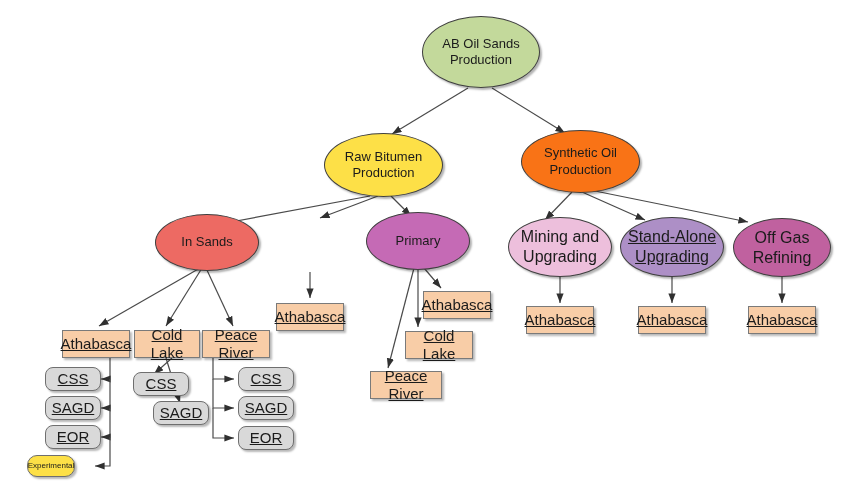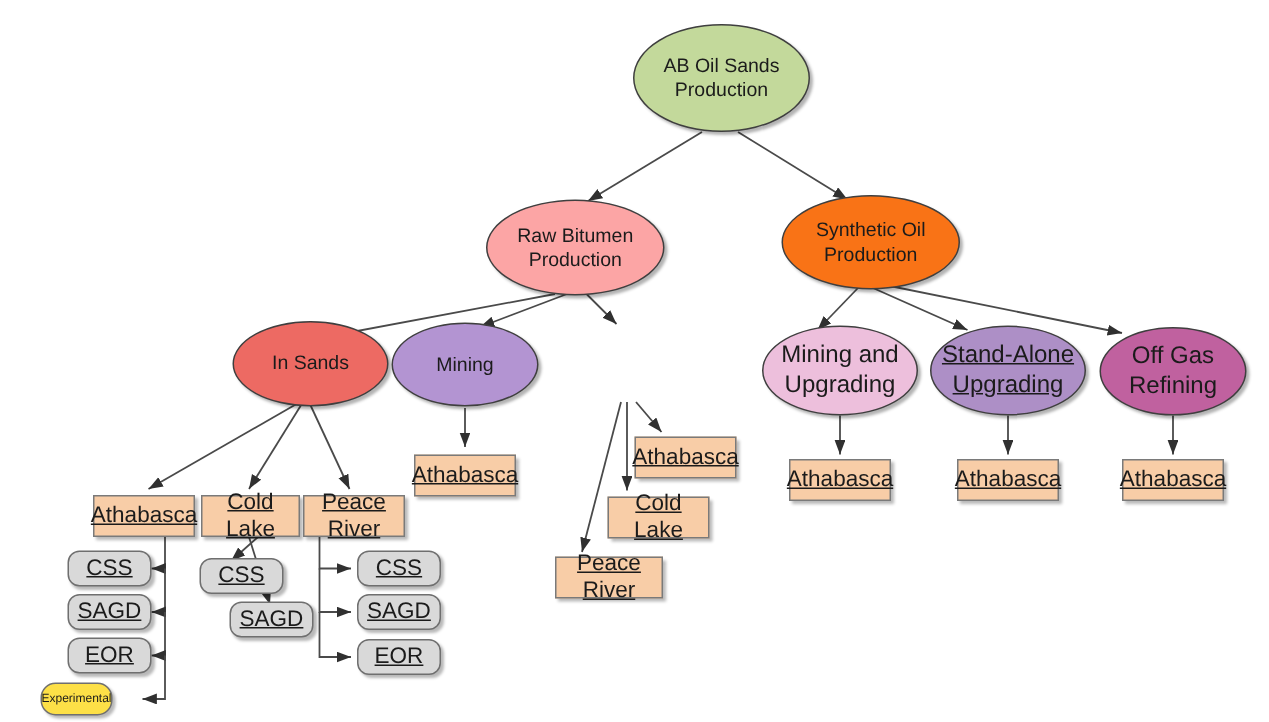--- a/index.html
+++ b/index.html
@@ -68,38 +68,38 @@
     </g>
   </svg>
 
   <div class="node ellipse sh t13" style="left:422px;top:16px;width:118px;height:72px;background:#c3d99b;align-items:center;">
     <div>
       <div>AB Oil Sands</div>
       <div>Production</div>
     </div>
   </div>
 
-  <div class="node ellipse sh t13" style="left:324px;top:133px;width:119px;height:64px;background:#fca5a5;align-items:center;">
+  <div class="node ellipse sh t13" style="left:324px;top:133px;width:119px;height:64px;background:#fde047;align-items:center;">
     <div>
       <div>Raw Bitumen</div>
       <div>Production</div>
     </div>
   </div>
   <div class="node ellipse sh t13" style="left:521px;top:130px;width:119px;height:63px;background:#f97316;">
     <div>
       <div>Synthetic Oil</div>
       <div>Production</div>
     </div>
   </div>
 
   <div class="node ellipse sh t13" style="left:155px;top:214px;width:104px;height:57px;background:#ed6a63;">
     <span>In Sands</span>
   </div>
-  <div class="node ellipse sh t13" style="left:261px;top:215px;width:98px;height:56px;background:#b394d2;">
-    <span>Mining</span>
+  <div class="node ellipse sh t13" style="left:366px;top:212px;width:104px;height:58px;background:#c56ab5;">
+    <span>Primary</span>
   </div>
 
   <div class="node ellipse sh t12" style="left:508px;top:217px;width:104px;height:60px;background:#edbfdc;">
     <div>
       <div>Mining and</div>
       <div>Upgrading</div>
     </div>
   </div>
   <div class="node ellipse sh t12" style="left:620px;top:217px;width:104px;height:60px;background:#ad8fc6;text-decoration:underline;">
     <div>

